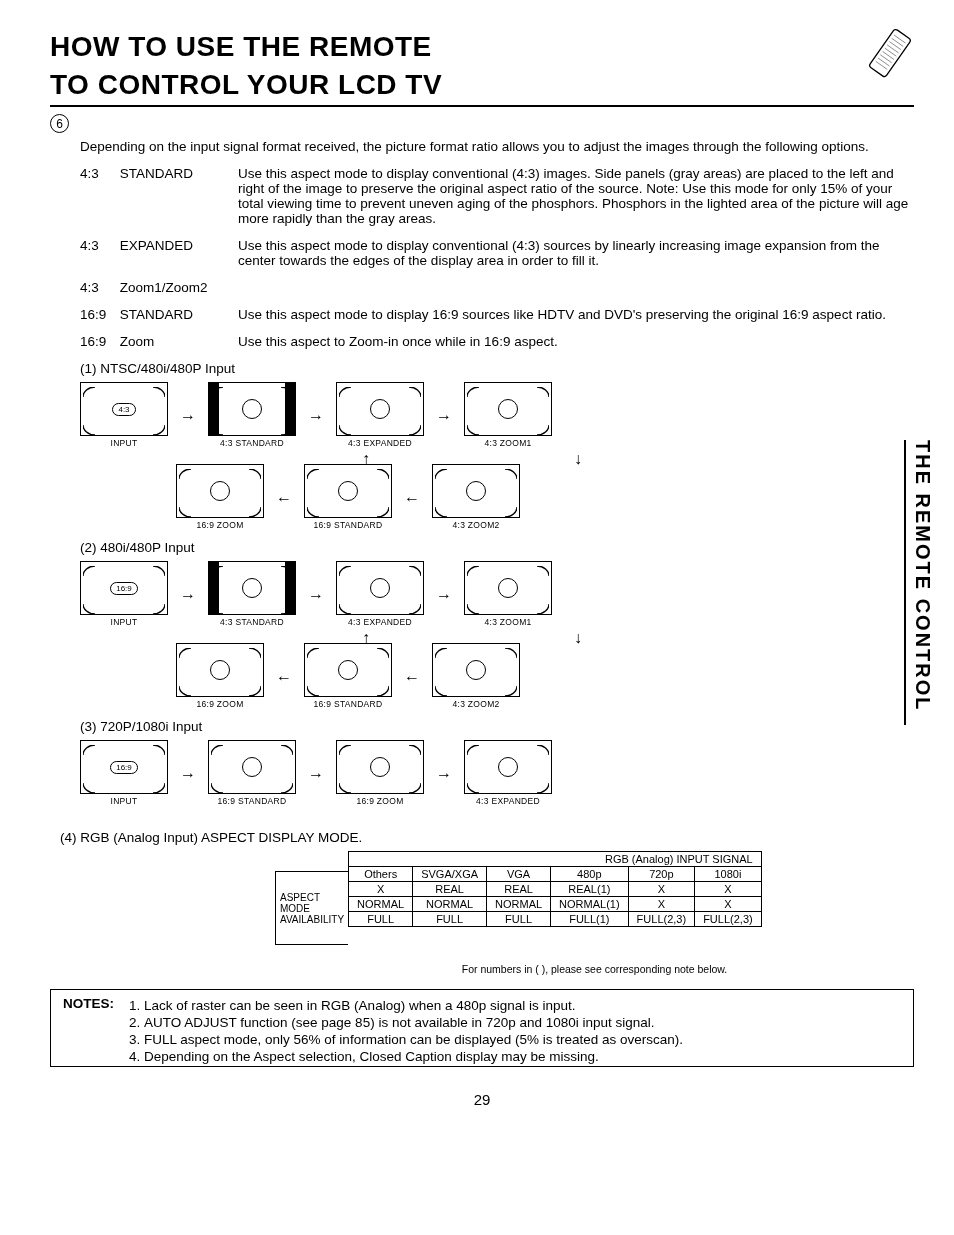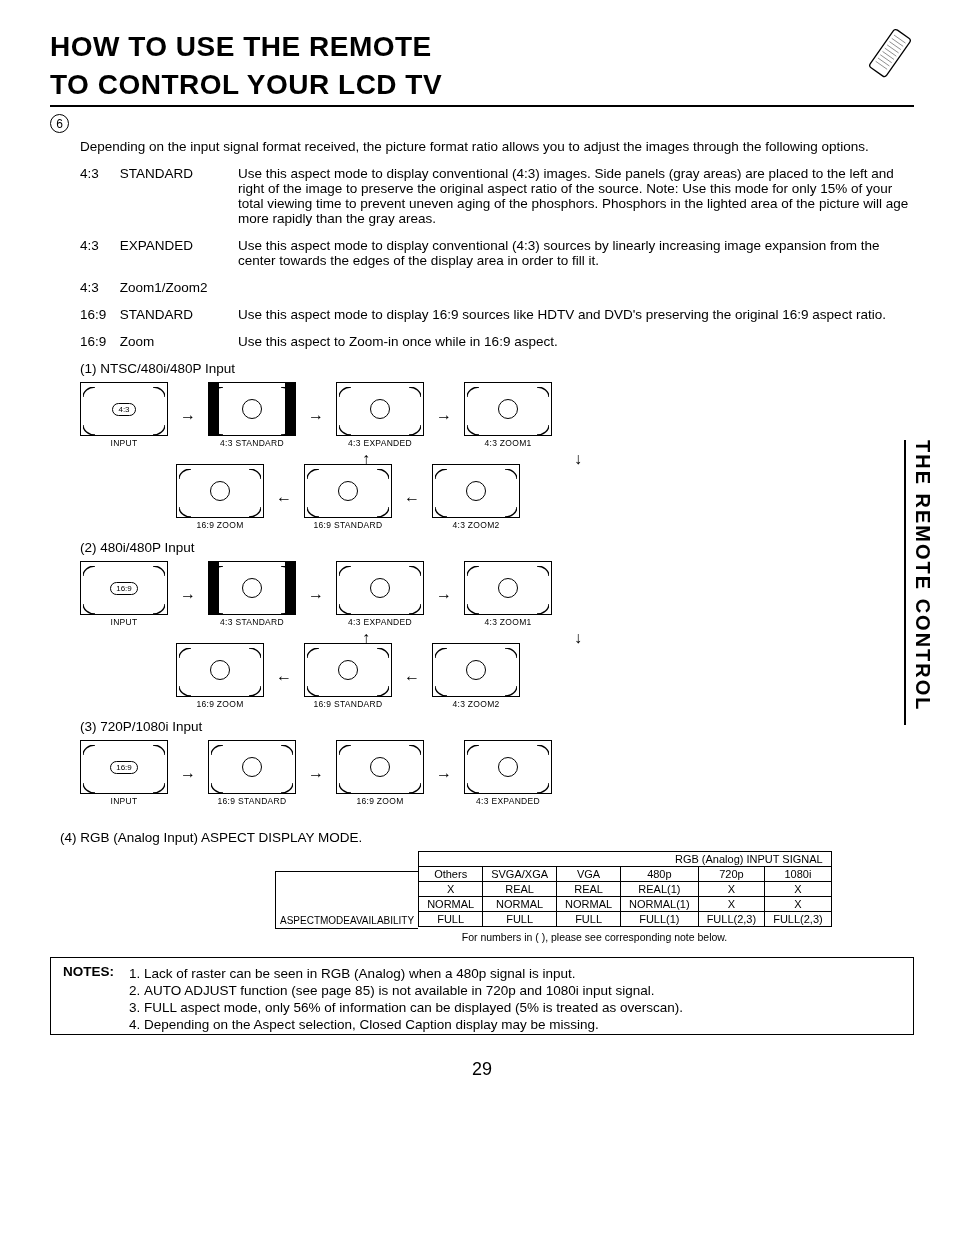--- a/index.html
+++ b/index.html
@@ -118,40 +118,40 @@
     font-size: 11px;
   }
   table.rgb th, table.rgb td {
     border: 1px solid #000;
     padding: 1px 8px;
     text-align: center;
     white-space: nowrap;
   }
   table.rgb th { font-weight: normal; }
   .rowhead {
-    display:flex; justify-content:center; align-items:flex-end;
+    display:flex; flex-direction:column; justify-content:center; align-items:flex-start;
     border:1px solid #000; border-right:none;
     font-size:10px; line-height:1.1;
     padding: 2px 4px;
     text-align:center;
     margin-top:20px;
-    height: 58px;
-  }
-  .tblfoot { font-size:10.5px; text-align:center; margin-left:225px; margin-top:2px;}
+    height: 74px;
+  }
+  .tblfoot { font-size:10.5px; text-align:center; margin-left:225px; margin-top:18px;}
 
   .notes-box {
     border: 1px solid #000;
     margin: 14px 0 0 0;
     padding: 6px 12px 0 12px;
     font-size: 13.5px;
   }
   .notes-box .notes-flex { display:flex; gap:10px; }
   .notes-box ol { margin:0; padding-left: 20px; }
   .notes-box li { margin: 2px 0; }
-  .pagenum { text-align:center; margin-top: 24px; font-size:18px;}
+  .pagenum { text-align:center; margin-top: 24px; font-size:15px;}
   .second-row-offset { margin-left:126px; }
 </style>
 </head>
 <body>
 
 <div class="remote-icon">
   <svg width="44" height="50" viewBox="0 0 44 50">
     <g transform="rotate(35 22 25)">
       <rect x="12" y="2" width="20" height="46" rx="3" ry="3" fill="#fff" stroke="#000" stroke-width="1.3"></rect>
       <g stroke="#555" stroke-width="0.6">

